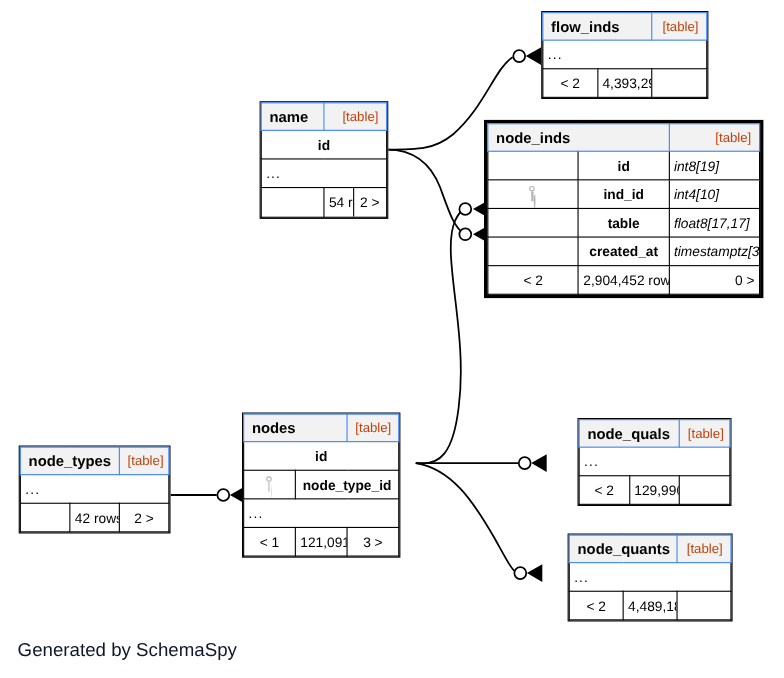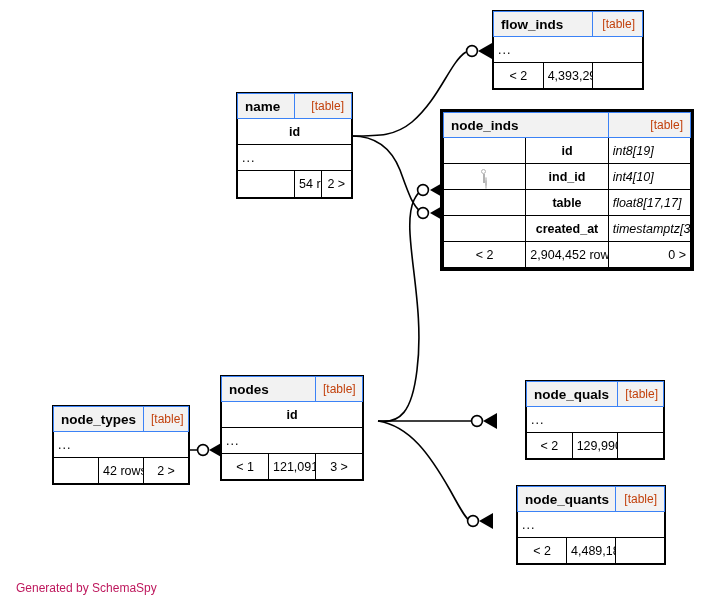--- a/index.html
+++ b/index.html
@@ -125,22 +125,22 @@
     position: absolute;
     left: 3px;
     top: 5px;
     width: 1.8px;
     height: 9px;
     background: #b3b3b3;
     box-shadow: 2px 3px 0 -0.4px #b3b3b3, 2px 6px 0 -0.4px #b3b3b3;
   }
   .credit {
     position: absolute;
-    font-size: 12px;
-    color: #be185d;
+    font-size: 17px;
+    color: #0f172a;
     white-space: nowrap;
   }
 </style>
 </head>
 <body>
 
 <div id="canvas">
 
   <svg class="edges" viewBox="0 0 713 616">
     <g fill="none" stroke="#000000" stroke-width="1.6">
@@ -275,32 +275,38 @@
     <table>
       <tbody>
           <tr class="hdr">
         <td class="tname" colspan="2">nodes</td>
         <td class="ttag">[table]</td>
       </tr>
       <tr>
         <td class="colname" colspan="3">id</td>
       </tr>
       <tr>
+        <td class="keycell">
+          <span class="key-ico"></span>
+        </td>
+        <td class="colname" colspan="2">node_type_id</td>
+      </tr>
+      <tr>
         <td class="ellipsis" colspan="3">...</td>
       </tr>
       <tr>
         <td class="ft-left" style="width:32px;">&lt; 1</td>
         <td class="ft-mid">121,091 rows</td>
         <td class="ft-left" style="width:28px;">3 &gt;</td>
       </tr>
     </tbody>
       </table>
   </div>
 
-  <div class="tbl" style="left:17px; top:405px; width:138px;margin-left:35px;">
+  <div class="tbl" style="left:17px; top:405px; width:138px;">
     <table>
       <tbody>
           <tr class="hdr">
         <td class="tname" colspan="2">node_types</td>
         <td class="ttag">[table]</td>
       </tr>
       <tr>
         <td class="ellipsis" colspan="3">...</td>
       </tr>
       <tr>

